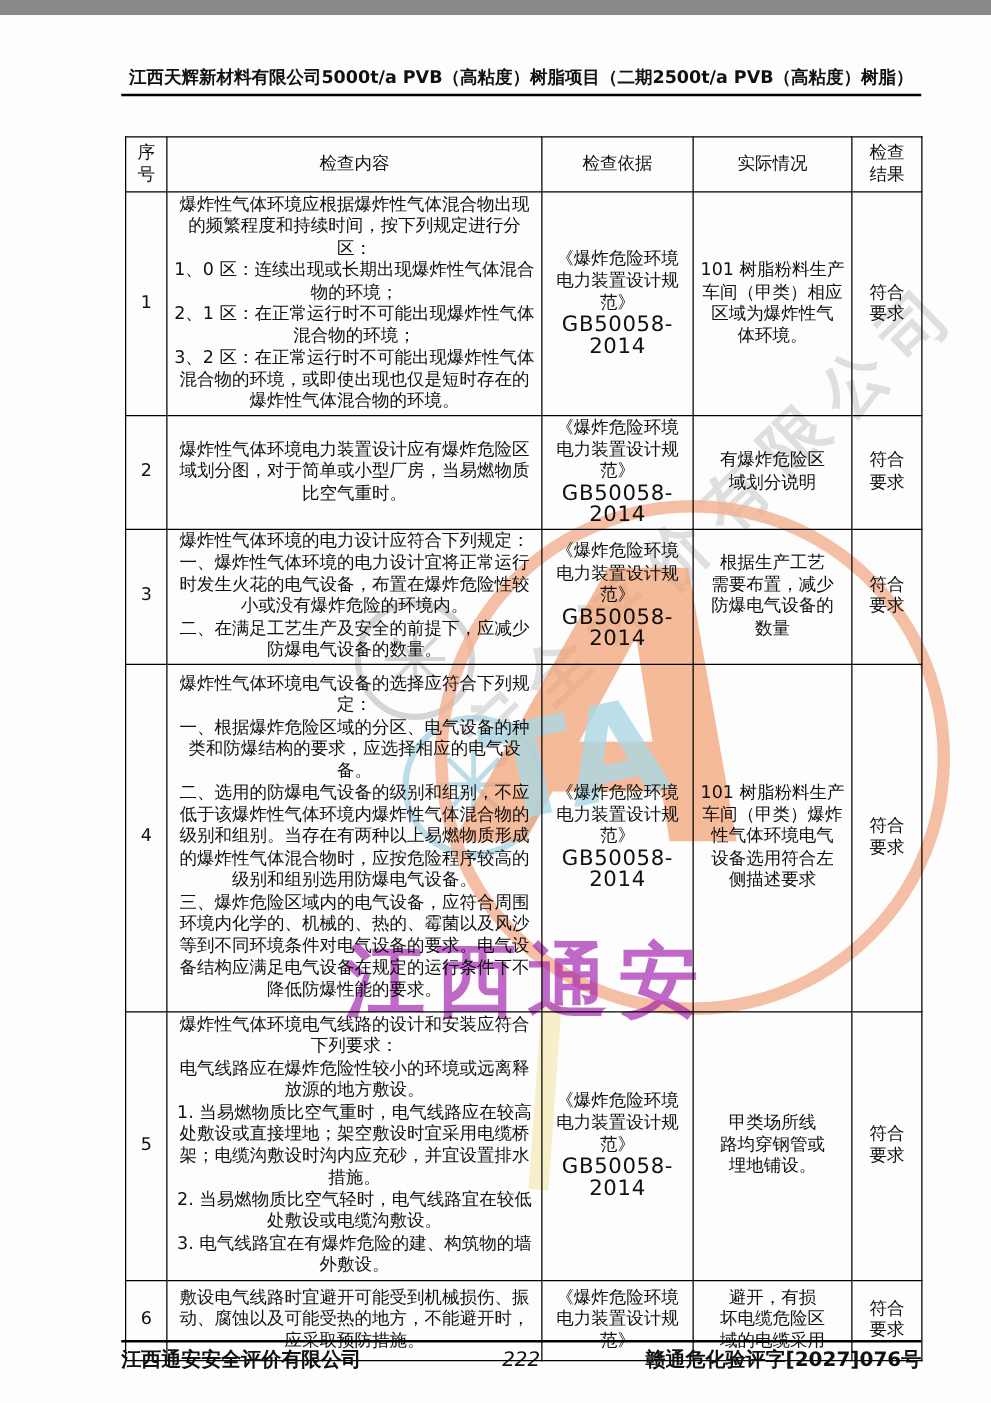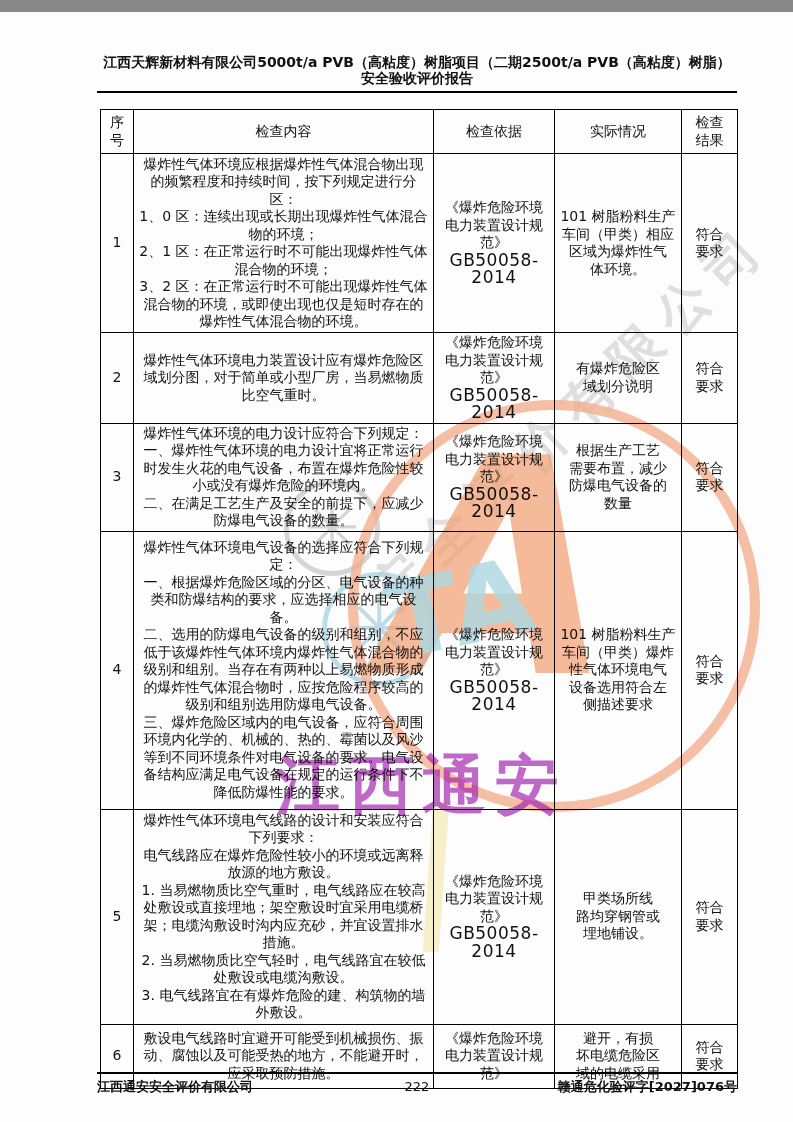--- a/index.html
+++ b/index.html
@@ -41,24 +41,24 @@
   tr.row-2  { height:77px;  }
   tr.row-3  { height:102px; }
   tr.row-4  { height:278px; }
   tr.row-5  { height:215px; }
   tr.row-6  { height:64px;  }
   
   .doc-footer {
     position:absolute; left:97px; top:1060px; width:640px;
     border-top:2px solid #000; padding-top:4px;
     display:grid; grid-template-columns:1fr auto 1fr; align-items:baseline;
-    font-size:13px; font-weight:bold;
+    font-size:16px; font-weight:bold;
   }
   .doc-footer .f-left  { text-align:left; }
-  .doc-footer .f-mid   { text-align:center; font-weight:normal; }
+  .doc-footer .f-mid   { text-align:center; font-weight:normal;font-style:italic; }
   .doc-footer .f-right { text-align:right; }
   
   .wm-layer {
     position:absolute; inset:0; z-index:3; pointer-events:none;
     mix-blend-mode:multiply; overflow:hidden;
   }
   .wm-gray {
     position:absolute; left:270px; top:370px; width:600px; text-align:center;
     transform:rotate(-44deg); font-size:52px; letter-spacing:14px;
     color:#c9c9c9; opacity:.55; font-weight:bold; white-space:nowrap;
@@ -93,21 +93,20 @@
     white-space:nowrap;
   }
 </style>
 </head>
 <body>
 
 <div class="page">
 
   <div class="doc-header">
     <div class="t1">江西天辉新材料有限公司5000t/a PVB（高粘度）树脂项目（二期2500t/a PVB（高粘度）树脂）</div>
-    <div class="t2">安全验收评价报告</div>
   </div>
 
   <table class="checklist">
     <colgroup>
       <col class="c-no">
         <col class="c-content">
         <col class="c-basis">
         <col class="c-actual">
         <col class="c-result">
     </colgroup>

